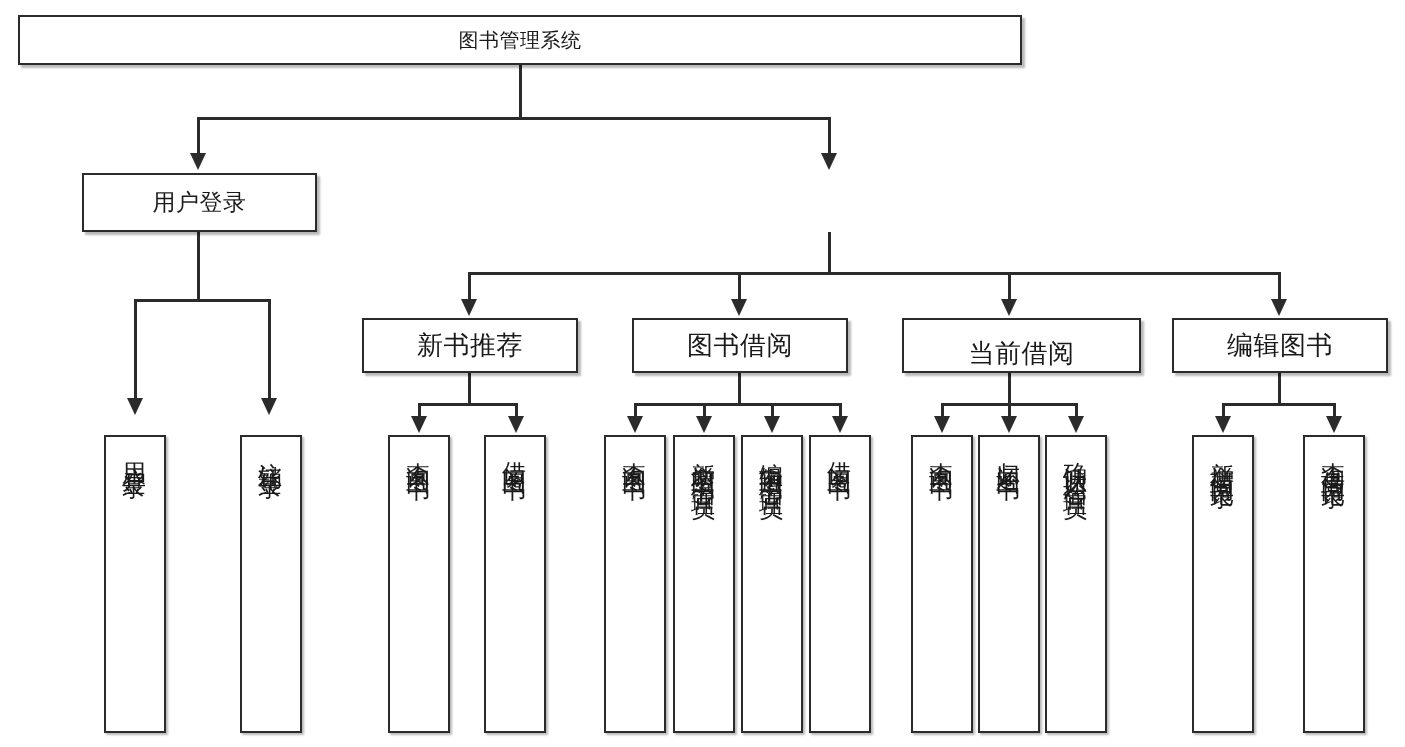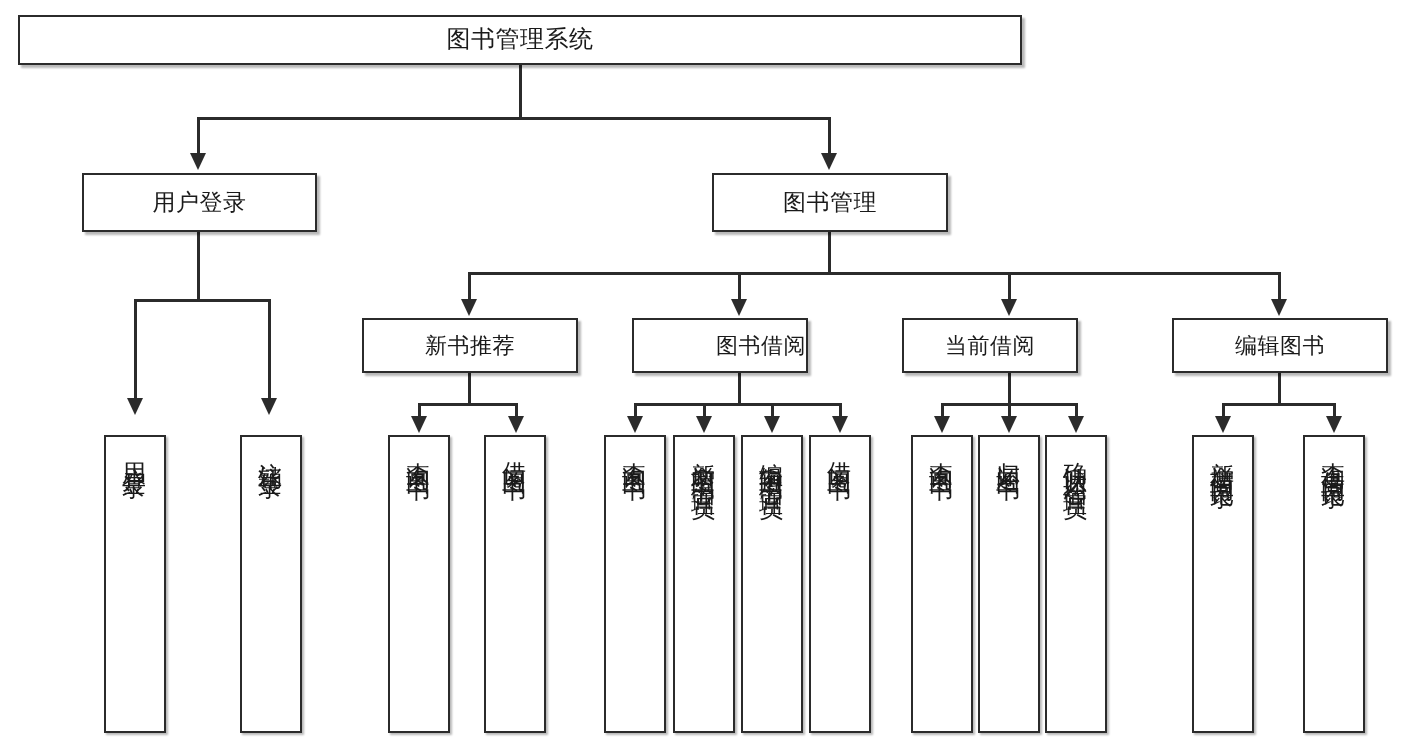--- a/index.html
+++ b/index.html
@@ -32,25 +32,25 @@
     text-rendering: geometricPrecision;
   }
   .node .label {
     display: block;
     white-space: nowrap;
     letter-spacing: 0.5px;
   }
 
   
   .node.root { }
-  .node.root .label { font-size: 24px; }
+  .node.root .label { font-size: 20px; }
 
   
   .node.lvl2 .label { font-size: 23px; }
-  .node.lvl3 .label { font-size: 22px; }
+  .node.lvl3 .label { font-size: 26px; }
 
   
   .node.leaf {
     align-items: flex-start;
     justify-content: center;
     padding-top: 6px;
     box-shadow: 2px 2px 2px rgba(0,0,0,0.28);
   }
   .node.leaf .label {
     writing-mode: vertical-rl;
@@ -151,31 +151,28 @@
   <div class="arrow" style="left:1215px; top:416px;"></div>
   <div class="arrow" style="left:1326px; top:416px;"></div>
 
   <div class="node root" style="left:18px; top:15px; width:1004px; height:50px;">
     <span class="label">图书管理系统</span>
   </div>
 
   <div class="node lvl2" style="left:82px; top:173px; width:235px; height:59px;">
     <span class="label">用户登录</span>
   </div>
-  <div class="node lvl2" style="left:712px; top:173px; width:236px; height:59px;">
-    <span class="label">图书管理</span>
-  </div>
 
   <div class="node lvl3" style="left:362px; top:318px; width:216px; height:55px;">
     <span class="label">新书推荐</span>
   </div>
-  <div class="node lvl3" style="left:632px; top:318px; width:176px; height:55px;justify-content:flex-end;">
+  <div class="node lvl3" style="left:632px; top:318px; width:216px; height:55px;">
     <span class="label">图书借阅</span>
   </div>
-  <div class="node lvl3" style="left:902px; top:318px; width:176px; height:55px;">
+  <div class="node lvl3" style="left:902px; top:318px; width:239px; height:55px;align-items:flex-end;">
     <span class="label">当前借阅</span>
   </div>
   <div class="node lvl3" style="left:1172px; top:318px; width:216px; height:55px;">
     <span class="label">编辑图书</span>
   </div>
 
   <div class="node leaf" style="left:104px; top:435px; width:62px; height:298px;">
     <span class="label">用户登录</span>
   </div>
   <div class="node leaf" style="left:240px; top:435px; width:62px; height:298px;">

